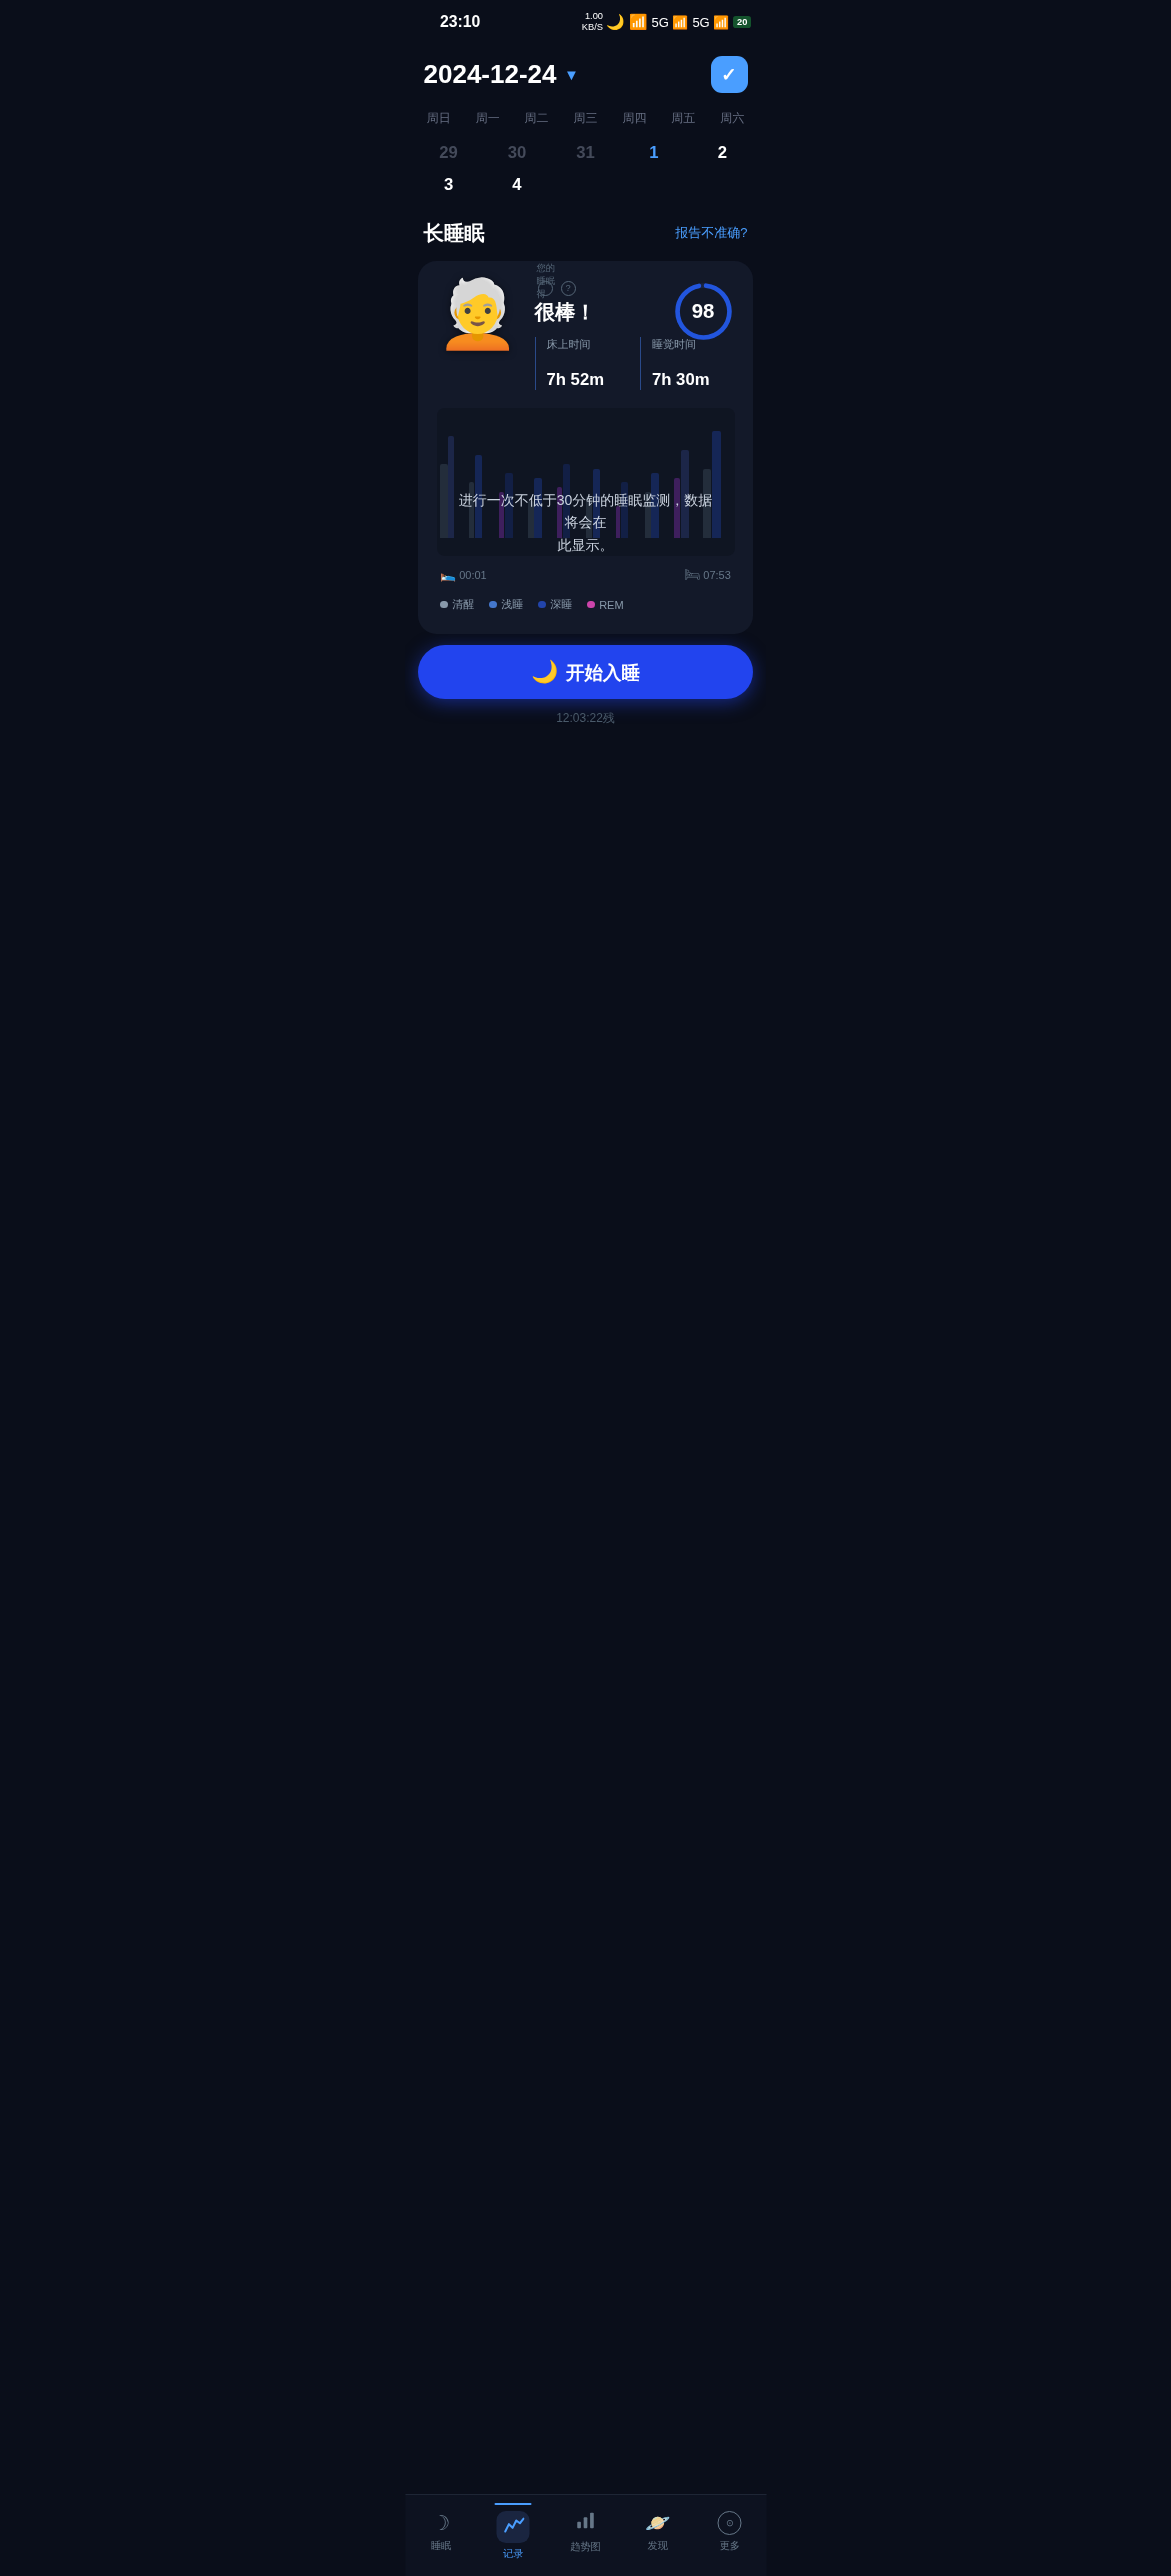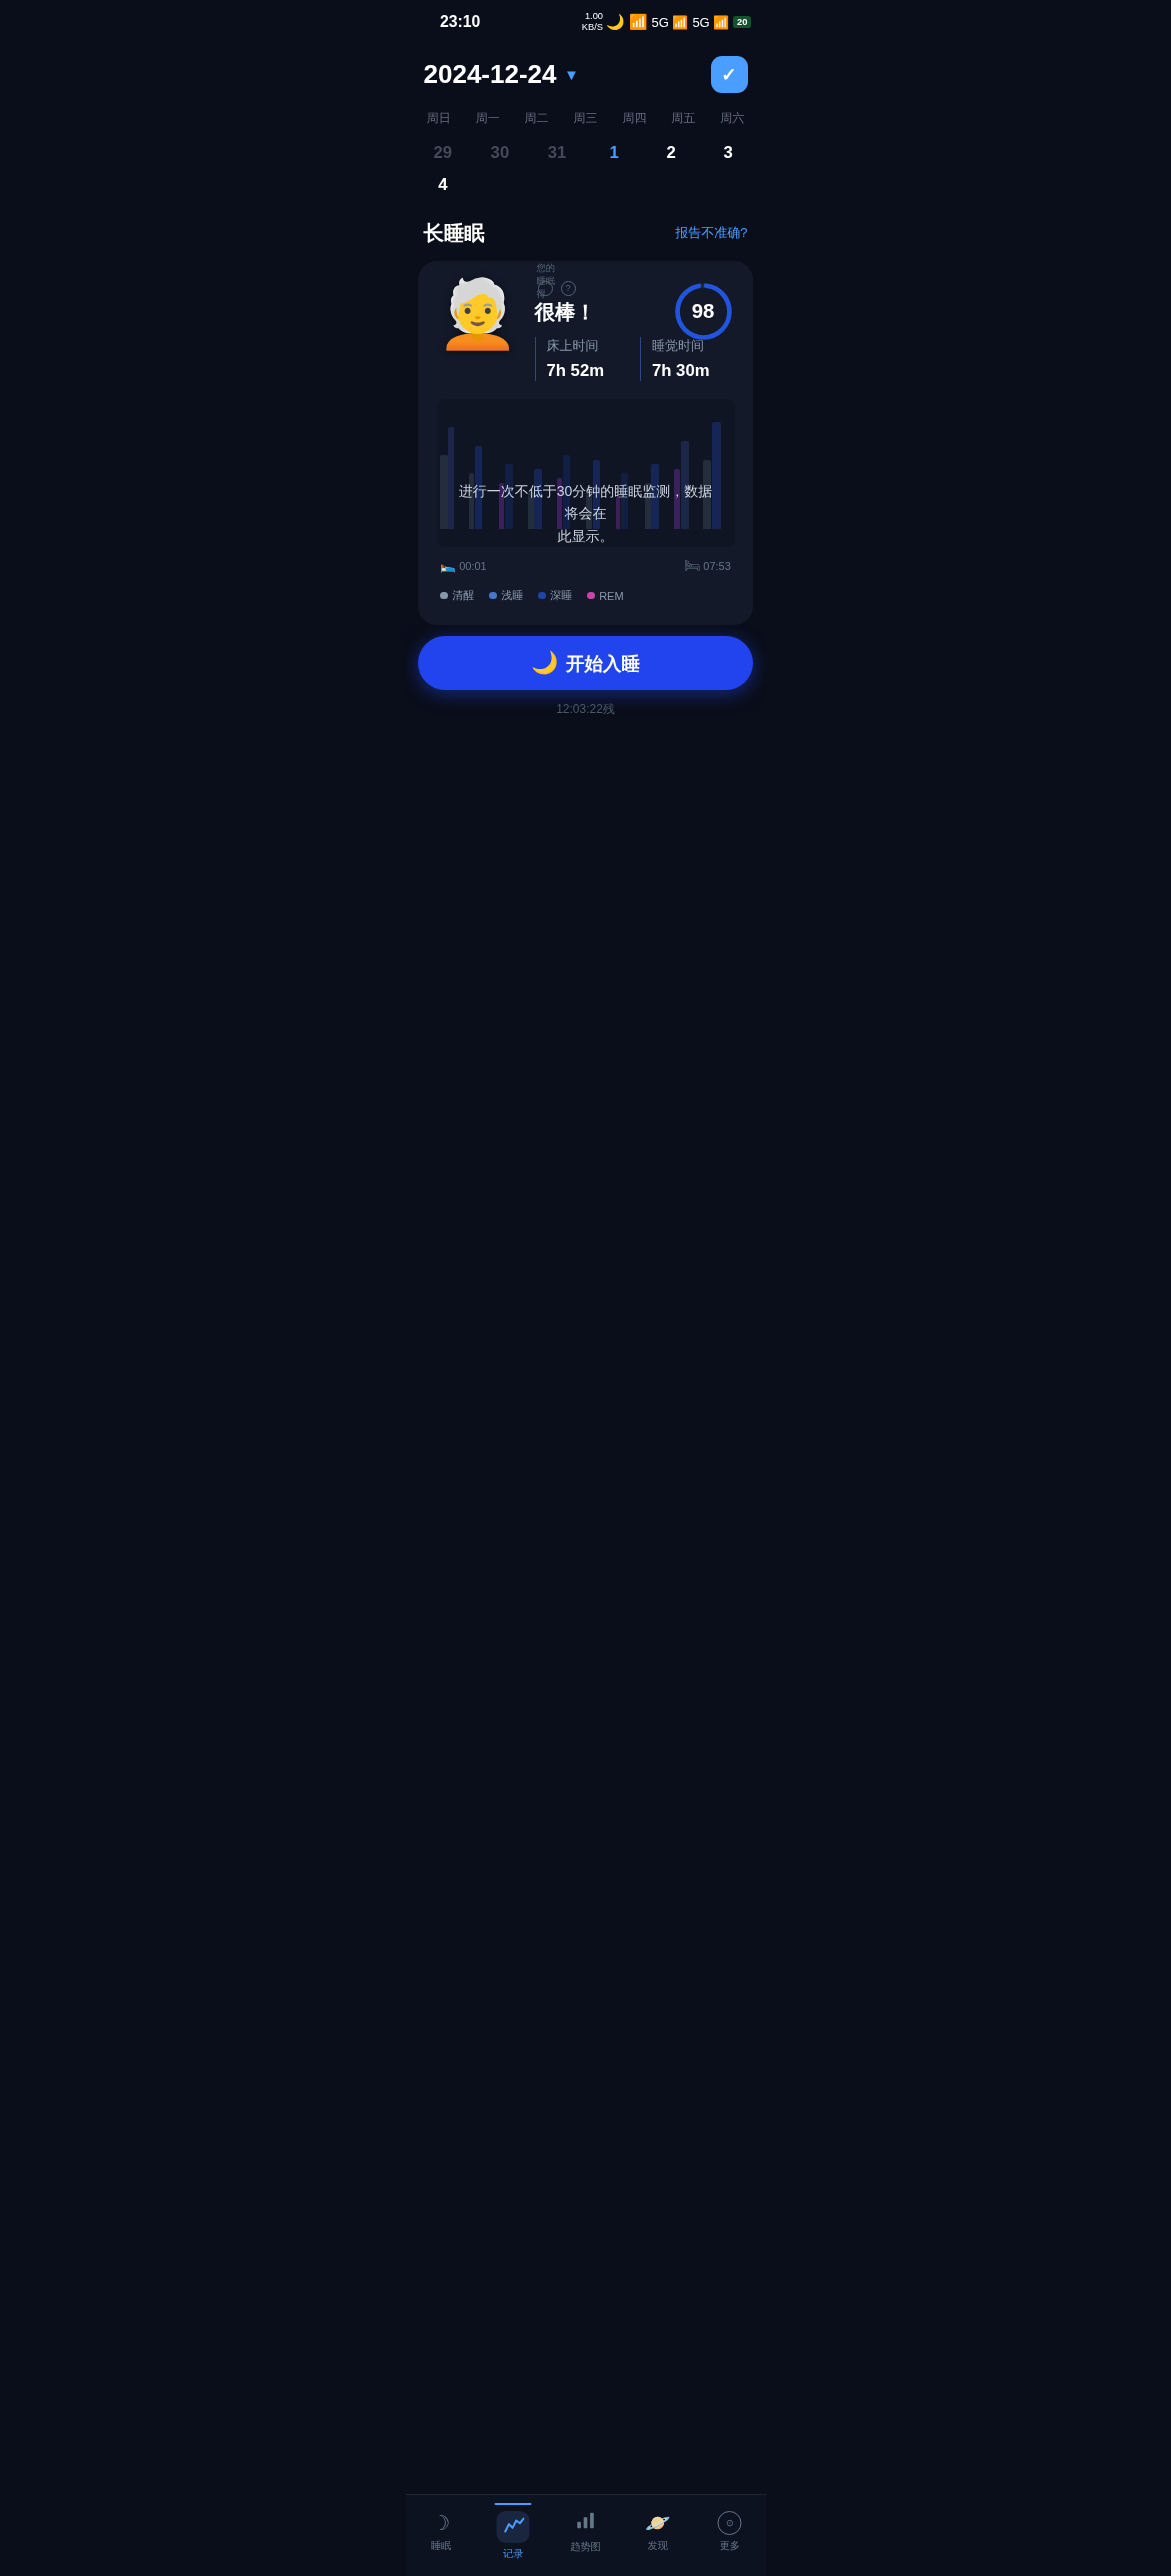--- a/index.html
+++ b/index.html
@@ -87,21 +87,21 @@
       text-align: center;
       margin-bottom: 7.4px;
     }
     .week-day-label {
       font-size: 12px;
       color: #666e82;
       padding: 3.7px 0;
     }
     .week-dates {
       display: grid;
-      grid-template-columns: repeat(6, 1fr);
+      grid-template-columns: repeat(5, 1fr);
       text-align: center;
     }
     .week-date {
       font-size: 16.7px;
       font-weight: 600;
       color: #fff;
       padding: 5.6px 0;
     }
     .week-date.today {
       color: #4a9eff;
@@ -187,23 +187,23 @@
     }
     .time-stat {
       flex: 1;
       padding-left: 11px;
       border-left: 1.9px solid #2a4a8a;
     }
     .time-stat + .time-stat {
       margin-left: 11px;
     }
     .time-stat-label {
-      font-size: 13px;
+      font-size: 11px;
       color: #8899aa;
-      margin-bottom: 6px;
+      margin-bottom: 18px;
     }
     .time-stat-value {
       font-size: 16.7px;
       font-weight: 700;
       color: #fff;
     }
 
     
     .score-circle-wrap {
       position: absolute;

